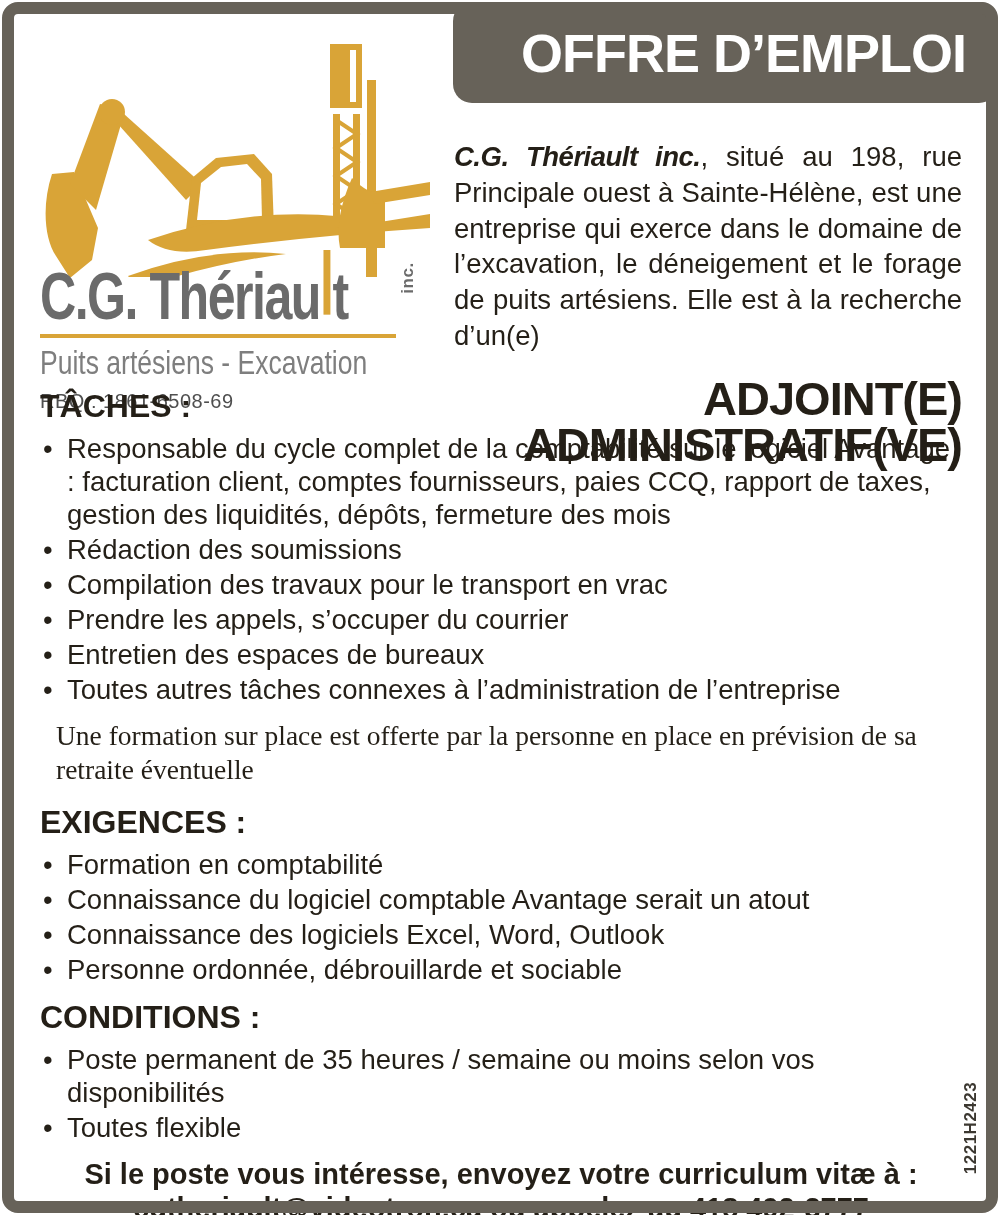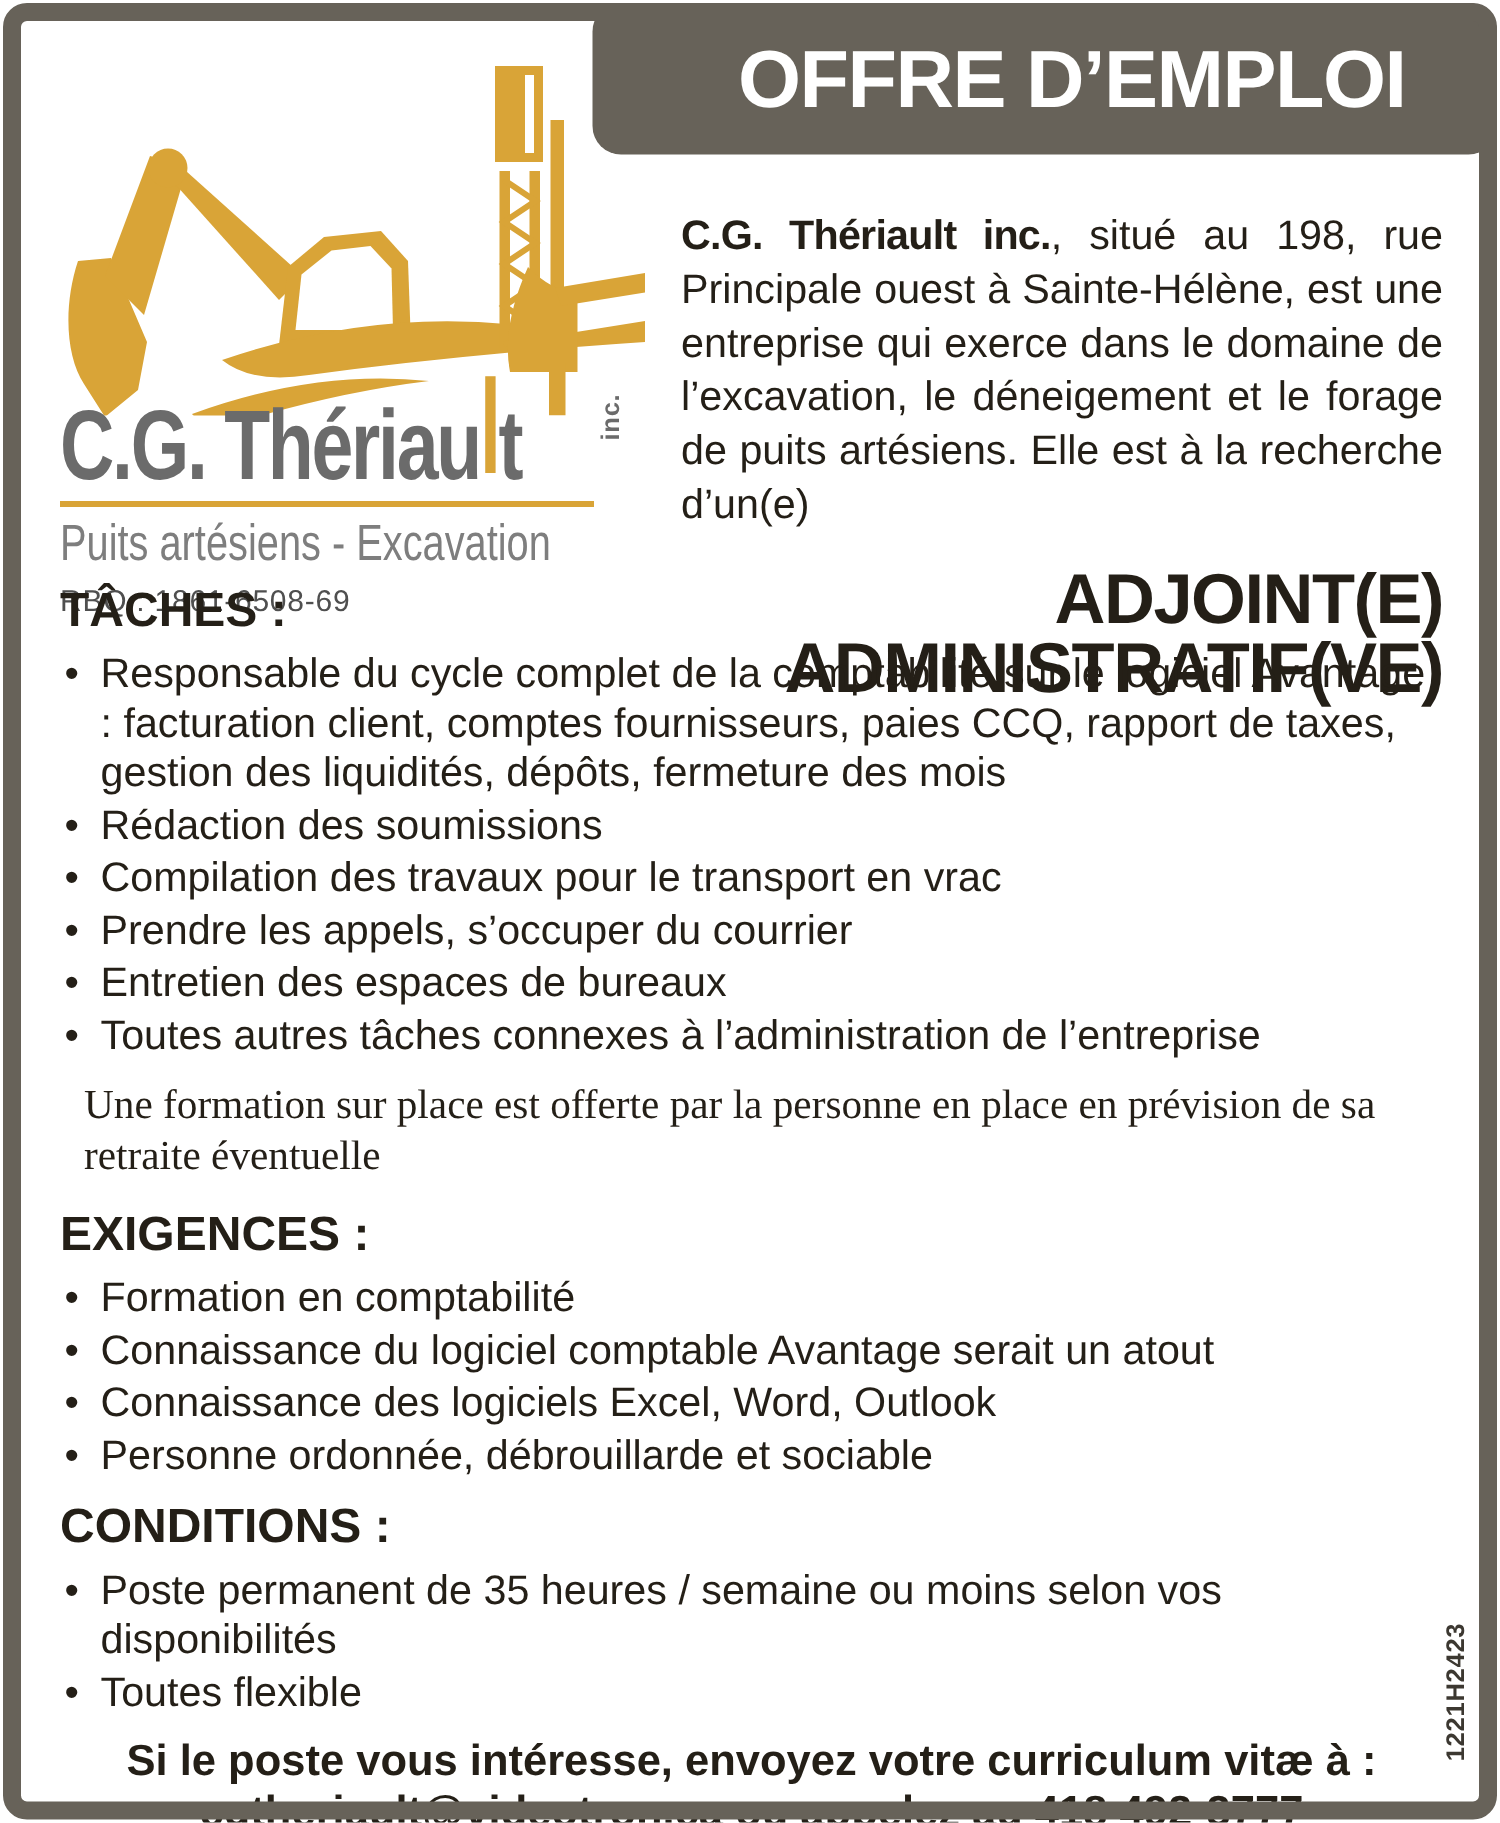--- a/index.html
+++ b/index.html
@@ -15,21 +15,21 @@
   .page {
     position:relative; width:1000px; height:1215px; background:#fff;
     font-family:"Liberation Sans", sans-serif; color:var(--ink);
     overflow:hidden;
   }
   .frame {
     position:absolute; inset:2px; border:12px solid var(--frame);
     border-radius:16px; pointer-events:none; z-index:3;
   }
   .banner {
-    position:absolute; top:2px; right:2px; width:603px; height:101px;
+    position:absolute; top:2px; right:2px; width:545px; height:101px;
     background:var(--frame); border-bottom-left-radius:42px; border-top-right-radius:14px;
     display:flex; align-items:center; justify-content:center; z-index:2;border-radius:19px;
   }
   .banner-title {
     color:#fff; font-weight:bold; font-size:54px; letter-spacing:-1px;
     padding-left:36px; white-space:nowrap;
   }
   .content { position:absolute; left:40px; right:38px; top:22px; z-index:1; }
   .top-row { position:relative; height:352px; }
 
@@ -52,21 +52,21 @@
   .gold-rule { width:356px; height:4px; background:var(--gold); margin:5px 0 5px; }
   .tagline {
     font-size:34px; color:var(--tagline_gray); white-space:nowrap;
     transform:scaleX(0.78); transform-origin:left top; letter-spacing:0;
   }
   .rbq { width:356px; font-size:20px; color:var(--rbq_gray); margin-top:8px; letter-spacing:0.5px; }
 
   
   .intro-block { position:absolute; left:414px; right:0; top:103px; }
   .intro { font-size:27.5px; line-height:1.3; text-align:justify; padding-top:14px; }
-  .intro b { letter-spacing:-0.5px; }
+  .intro b { letter-spacing:-0.5px;font-style:italic; }
   .job-title { text-align:right; font-weight:bold; font-size:47px; line-height:0.99; letter-spacing:-1px; margin-top:22px; white-space:nowrap; }
 
   
   .main { position:relative; margin-top:14px; }
   .section-heading { font-size:32px; font-weight:bold; margin:0 0 7px; }
   ul.bullets { list-style:none; margin:0 0 13px; font-size:27.5px; line-height:1.2; }
   ul.bullets li { position:relative; padding-left:27px; margin-bottom:2px; }
   ul.bullets li::before { content:"\2022"; position:absolute; left:3px; }
   .note { font-size:27.5px; line-height:1.24; margin:6px 16px 17px;font-family:Liberation Serif, serif; }
   .footer { text-align:center; font-weight:bold; font-size:29px; line-height:1.18; margin-top:12px; }

